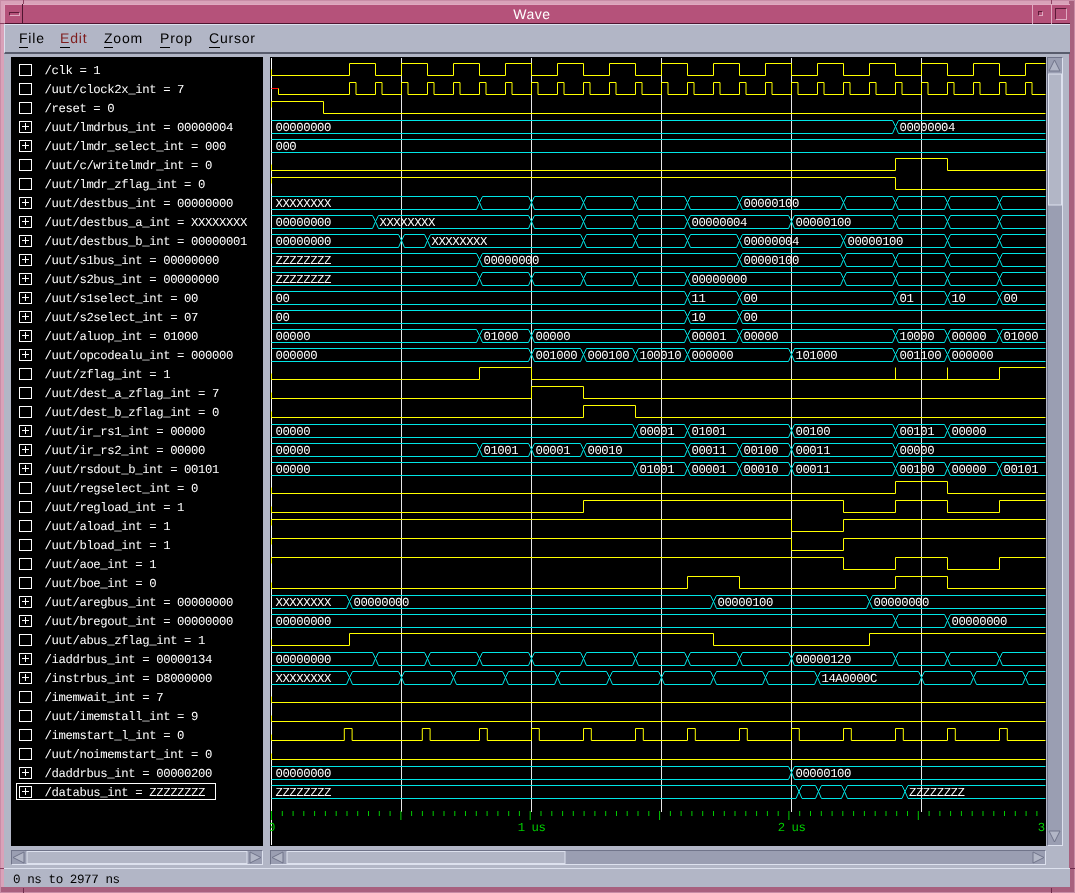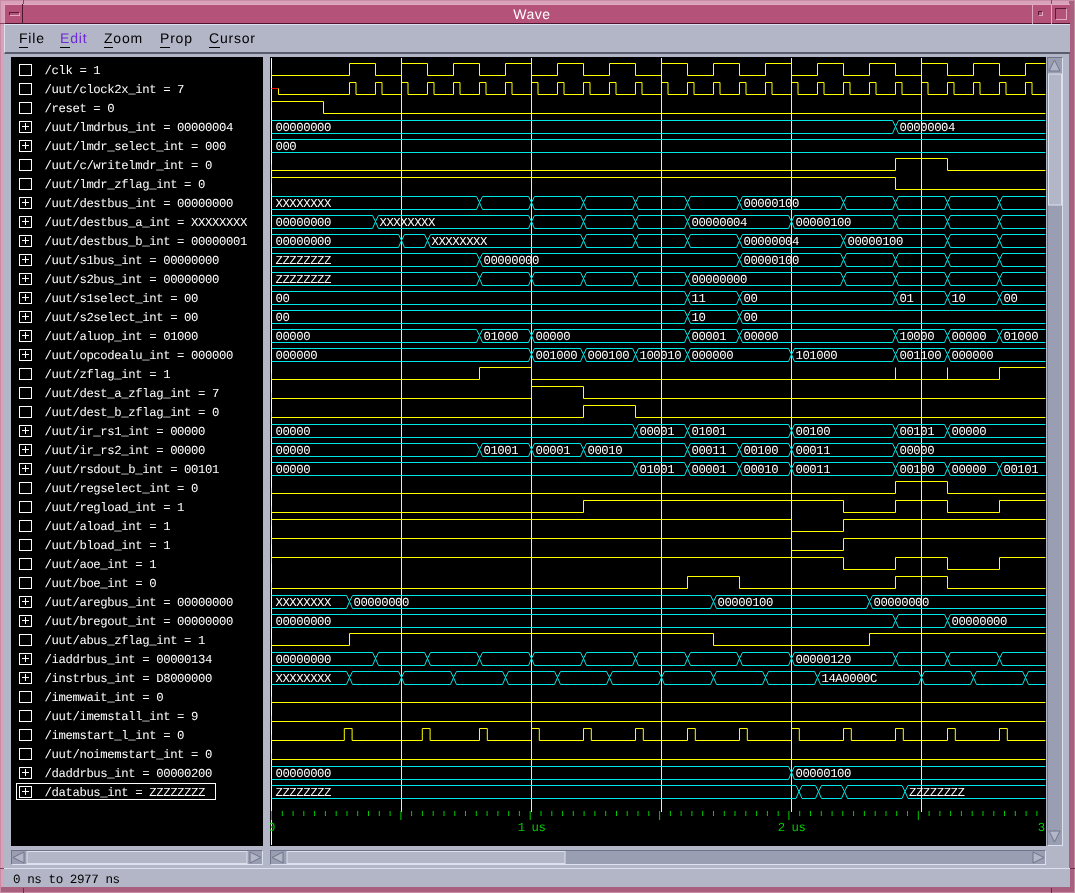--- a/index.html
+++ b/index.html
@@ -20,21 +20,21 @@
 <div class="abs" style="left:4px;top:4px;width:1066px;height:20px;background:#b5527a;border-top:1px solid #dfa9c0;border-left:1px solid #dfa9c0;border-bottom:1px solid #4f1530;"></div>
 <div class="abs" style="left:4px;top:4px;width:19px;height:20px;border-right:1px solid #4f1530;"></div>
 <div class="abs" style="left:9px;top:12px;width:11px;height:4px;background:#b5527a;border-top:1px solid #5c1a38;border-left:1px solid #5c1a38;border-right:1px solid #dfa9c0;border-bottom:1px solid #dfa9c0;"></div>
 <div class="abs" style="left:1032px;top:4px;width:19px;height:20px;border-left:1px solid #dfa9c0;"></div>
 <div class="abs" style="left:1038px;top:11px;width:5px;height:5px;border-top:1px solid #5c1a38;border-left:1px solid #5c1a38;border-right:1px solid #dfa9c0;border-bottom:1px solid #dfa9c0;"></div>
 <div class="abs" style="left:1051px;top:4px;width:19px;height:20px;border-left:1px solid #dfa9c0;"></div>
 <div class="abs" style="left:1055px;top:8px;width:12px;height:12px;border-top:1px solid #5c1a38;border-left:1px solid #5c1a38;border-right:1px solid #dfa9c0;border-bottom:1px solid #dfa9c0;"></div>
 <div class="abs" style="left:23px;top:6px;width:1018px;text-align:center;font-size:14px;color:#fff;letter-spacing:0.5px;">Wave</div>
 <div class="abs" style="left:4px;top:24px;width:1066px;height:30px;background:#b2b6c6;border-top:1px solid #dde1ee;border-left:1px solid #dde1ee;border-bottom:2px solid #585c6c;"></div>
 <div class="abs" style="left:19px;top:30px;font-size:14px;color:#000;letter-spacing:0.8px;"><span style="border-bottom:1px solid #000;padding-bottom:1px;">F</span>ile</div>
-<div class="abs" style="left:60px;top:30px;font-size:14px;color:#6d28d9;letter-spacing:0.8px;"><span style="border-bottom:1px solid #000;padding-bottom:1px;">E</span>dit</div>
+<div class="abs" style="left:60px;top:30px;font-size:14px;color:#7f1d1d;letter-spacing:0.8px;"><span style="border-bottom:1px solid #000;padding-bottom:1px;">E</span>dit</div>
 <div class="abs" style="left:104px;top:30px;font-size:14px;color:#000;letter-spacing:0.8px;"><span style="border-bottom:1px solid #000;padding-bottom:1px;">Z</span>oom</div>
 <div class="abs" style="left:160px;top:30px;font-size:14px;color:#000;letter-spacing:0.8px;"><span style="border-bottom:1px solid #000;padding-bottom:1px;">P</span>rop</div>
 <div class="abs" style="left:209px;top:30px;font-size:14px;color:#000;letter-spacing:0.8px;"><span style="border-bottom:1px solid #000;padding-bottom:1px;">C</span>ursor</div>
 <div class="abs" style="left:11px;top:57px;width:252px;height:789px;background:#000;">
 <div class="abs" style="left:-11px;top:-57px;width:0;height:0;">
 </div>
   </div>
 <div class="abs" style="left:0;top:0;width:1075px;height:893px;">
 <div style="position:absolute;left:19px;top:64px;width:13px;height:11.5px;border:1.4px solid #fff;box-sizing:border-box;"></div>
     <div style="position:absolute;left:44.5px;top:64px;font-family:&quot;Liberation Mono&quot;,monospace;font-size:12.3px;letter-spacing:-0.4px;color:#fff;white-space:pre;">/clk = 1</div>
@@ -83,21 +83,21 @@
     <div style="position:absolute;left:44.5px;top:273px;font-family:&quot;Liberation Mono&quot;,monospace;font-size:12.3px;letter-spacing:-0.4px;color:#fff;white-space:pre;">/uut/s2bus_int = 00000000</div>
     <div style="position:absolute;left:19px;top:292px;width:13px;height:11.5px;border:1.4px solid #fff;box-sizing:border-box;">
       <span style="position:absolute;left:2px;top:3.6px;width:6.5px;height:1.3px;background:#fff"></span>
       <span style="position:absolute;left:4.6px;top:1px;width:1.3px;height:6.5px;background:#fff"></span>
     </div>
     <div style="position:absolute;left:44.5px;top:292px;font-family:&quot;Liberation Mono&quot;,monospace;font-size:12.3px;letter-spacing:-0.4px;color:#fff;white-space:pre;">/uut/s1select_int = 00</div>
     <div style="position:absolute;left:19px;top:311px;width:13px;height:11.5px;border:1.4px solid #fff;box-sizing:border-box;">
       <span style="position:absolute;left:2px;top:3.6px;width:6.5px;height:1.3px;background:#fff"></span>
       <span style="position:absolute;left:4.6px;top:1px;width:1.3px;height:6.5px;background:#fff"></span>
     </div>
-    <div style="position:absolute;left:44.5px;top:311px;font-family:&quot;Liberation Mono&quot;,monospace;font-size:12.3px;letter-spacing:-0.4px;color:#fff;white-space:pre;">/uut/s2select_int = 00</div>
+    <div style="position:absolute;left:44.5px;top:311px;font-family:&quot;Liberation Mono&quot;,monospace;font-size:12.3px;letter-spacing:-0.4px;color:#fff;white-space:pre;">/uut/s2select_int = 07</div>
     <div style="position:absolute;left:19px;top:330px;width:13px;height:11.5px;border:1.4px solid #fff;box-sizing:border-box;">
       <span style="position:absolute;left:2px;top:3.6px;width:6.5px;height:1.3px;background:#fff"></span>
       <span style="position:absolute;left:4.6px;top:1px;width:1.3px;height:6.5px;background:#fff"></span>
     </div>
     <div style="position:absolute;left:44.5px;top:330px;font-family:&quot;Liberation Mono&quot;,monospace;font-size:12.3px;letter-spacing:-0.4px;color:#fff;white-space:pre;">/uut/aluop_int = 01000</div>
     <div style="position:absolute;left:19px;top:349px;width:13px;height:11.5px;border:1.4px solid #fff;box-sizing:border-box;">
       <span style="position:absolute;left:2px;top:3.6px;width:6.5px;height:1.3px;background:#fff"></span>
       <span style="position:absolute;left:4.6px;top:1px;width:1.3px;height:6.5px;background:#fff"></span>
     </div>
     <div style="position:absolute;left:44.5px;top:349px;font-family:&quot;Liberation Mono&quot;,monospace;font-size:12.3px;letter-spacing:-0.4px;color:#fff;white-space:pre;">/uut/opcodealu_int = 000000</div>
@@ -150,21 +150,21 @@
       <span style="position:absolute;left:2px;top:3.6px;width:6.5px;height:1.3px;background:#fff"></span>
       <span style="position:absolute;left:4.6px;top:1px;width:1.3px;height:6.5px;background:#fff"></span>
     </div>
     <div style="position:absolute;left:44.5px;top:653px;font-family:&quot;Liberation Mono&quot;,monospace;font-size:12.3px;letter-spacing:-0.4px;color:#fff;white-space:pre;">/iaddrbus_int = 00000134</div>
     <div style="position:absolute;left:19px;top:672px;width:13px;height:11.5px;border:1.4px solid #fff;box-sizing:border-box;">
       <span style="position:absolute;left:2px;top:3.6px;width:6.5px;height:1.3px;background:#fff"></span>
       <span style="position:absolute;left:4.6px;top:1px;width:1.3px;height:6.5px;background:#fff"></span>
     </div>
     <div style="position:absolute;left:44.5px;top:672px;font-family:&quot;Liberation Mono&quot;,monospace;font-size:12.3px;letter-spacing:-0.4px;color:#fff;white-space:pre;">/instrbus_int = D8000000</div>
     <div style="position:absolute;left:19px;top:691px;width:13px;height:11.5px;border:1.4px solid #fff;box-sizing:border-box;"></div>
-    <div style="position:absolute;left:44.5px;top:691px;font-family:&quot;Liberation Mono&quot;,monospace;font-size:12.3px;letter-spacing:-0.4px;color:#fff;white-space:pre;">/imemwait_int = 0</div>
+    <div style="position:absolute;left:44.5px;top:691px;font-family:&quot;Liberation Mono&quot;,monospace;font-size:12.3px;letter-spacing:-0.4px;color:#fff;white-space:pre;">/imemwait_int = 7</div>
     <div style="position:absolute;left:19px;top:710px;width:13px;height:11.5px;border:1.4px solid #fff;box-sizing:border-box;"></div>
     <div style="position:absolute;left:44.5px;top:710px;font-family:&quot;Liberation Mono&quot;,monospace;font-size:12.3px;letter-spacing:-0.4px;color:#fff;white-space:pre;">/uut/imemstall_int = 9</div>
     <div style="position:absolute;left:19px;top:729px;width:13px;height:11.5px;border:1.4px solid #fff;box-sizing:border-box;"></div>
     <div style="position:absolute;left:44.5px;top:729px;font-family:&quot;Liberation Mono&quot;,monospace;font-size:12.3px;letter-spacing:-0.4px;color:#fff;white-space:pre;">/imemstart_l_int = 0</div>
     <div style="position:absolute;left:19px;top:748px;width:13px;height:11.5px;border:1.4px solid #fff;box-sizing:border-box;"></div>
     <div style="position:absolute;left:44.5px;top:748px;font-family:&quot;Liberation Mono&quot;,monospace;font-size:12.3px;letter-spacing:-0.4px;color:#fff;white-space:pre;">/uut/noimemstart_int = 0</div>
     <div style="position:absolute;left:19px;top:767px;width:13px;height:11.5px;border:1.4px solid #fff;box-sizing:border-box;">
       <span style="position:absolute;left:2px;top:3.6px;width:6.5px;height:1.3px;background:#fff"></span>
       <span style="position:absolute;left:4.6px;top:1px;width:1.3px;height:6.5px;background:#fff"></span>
     </div>

